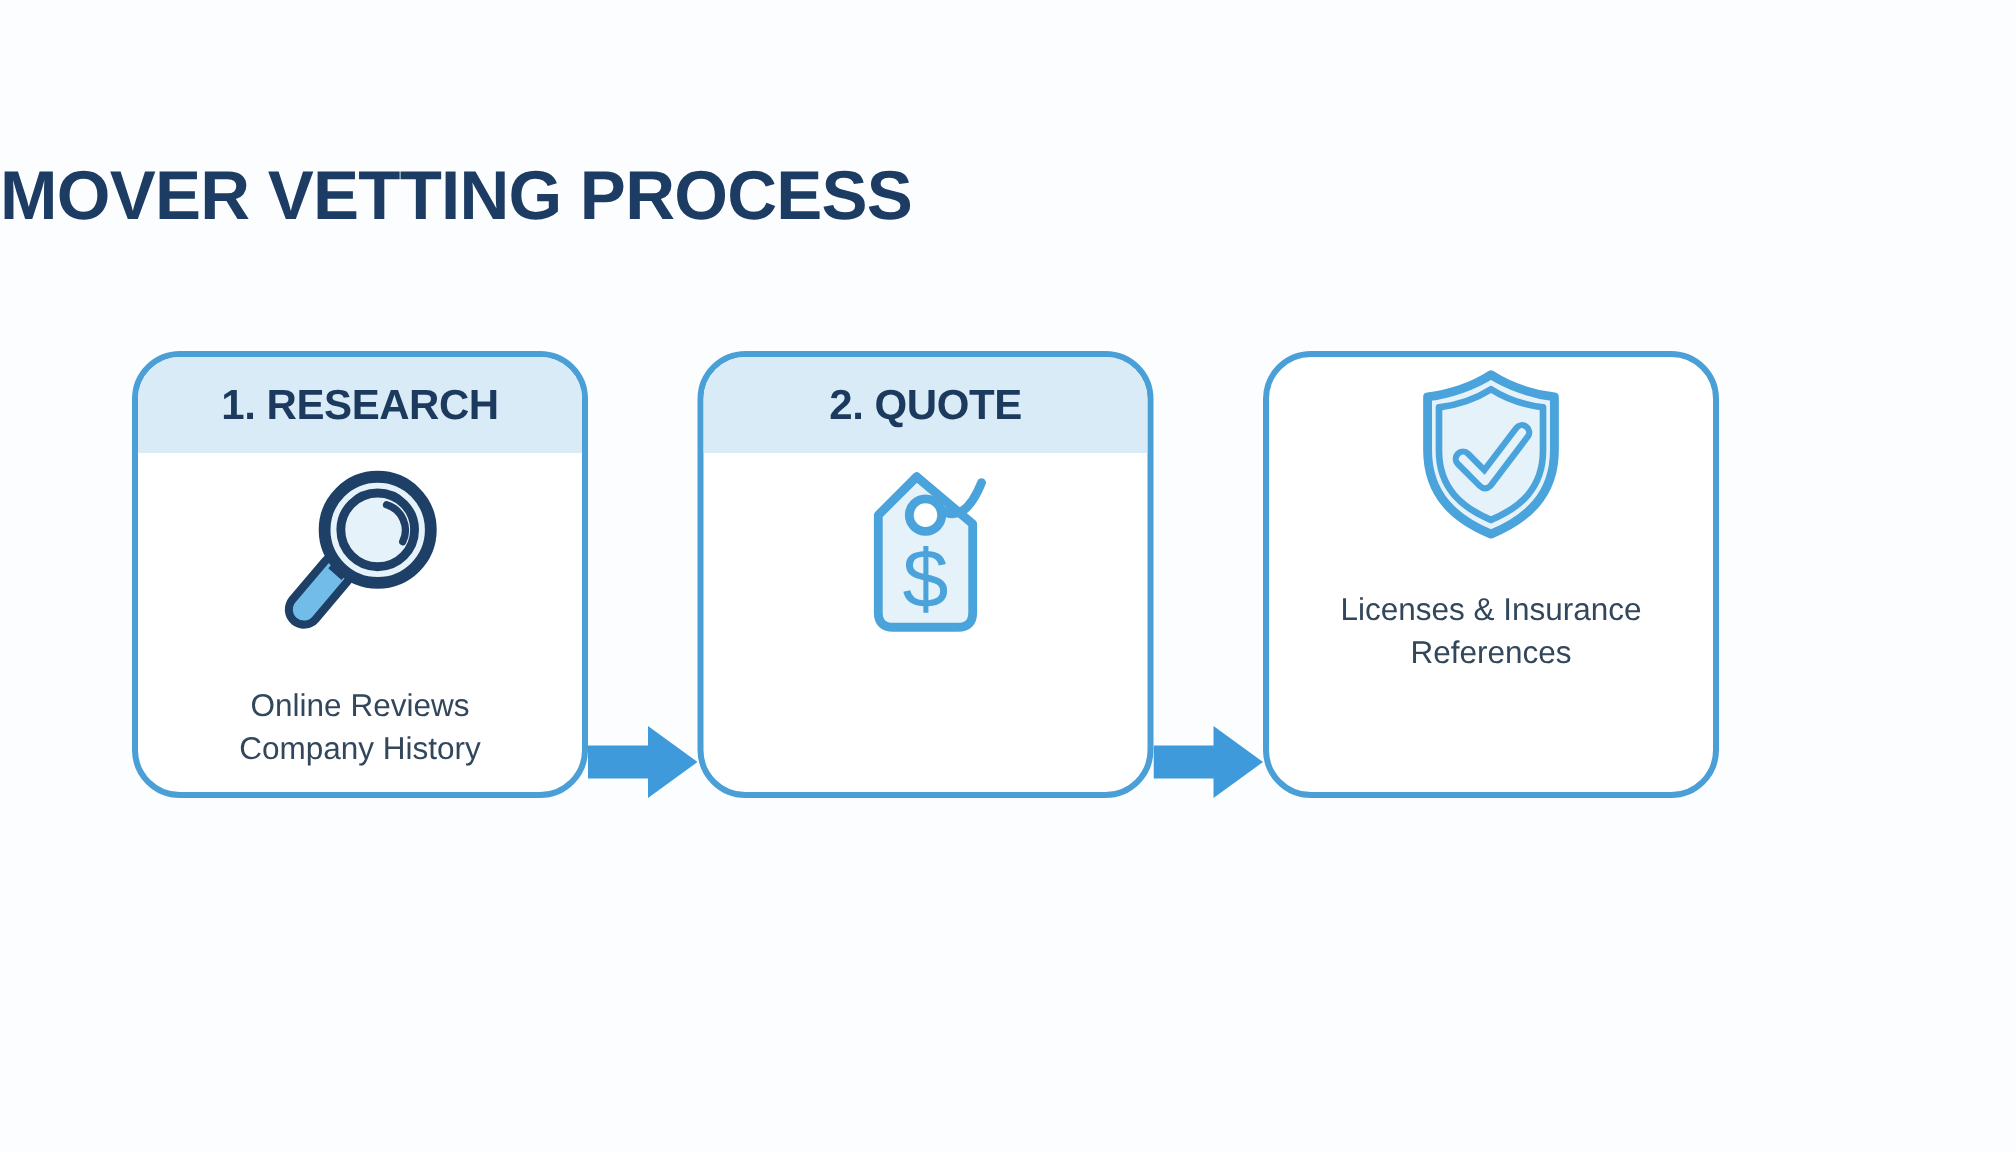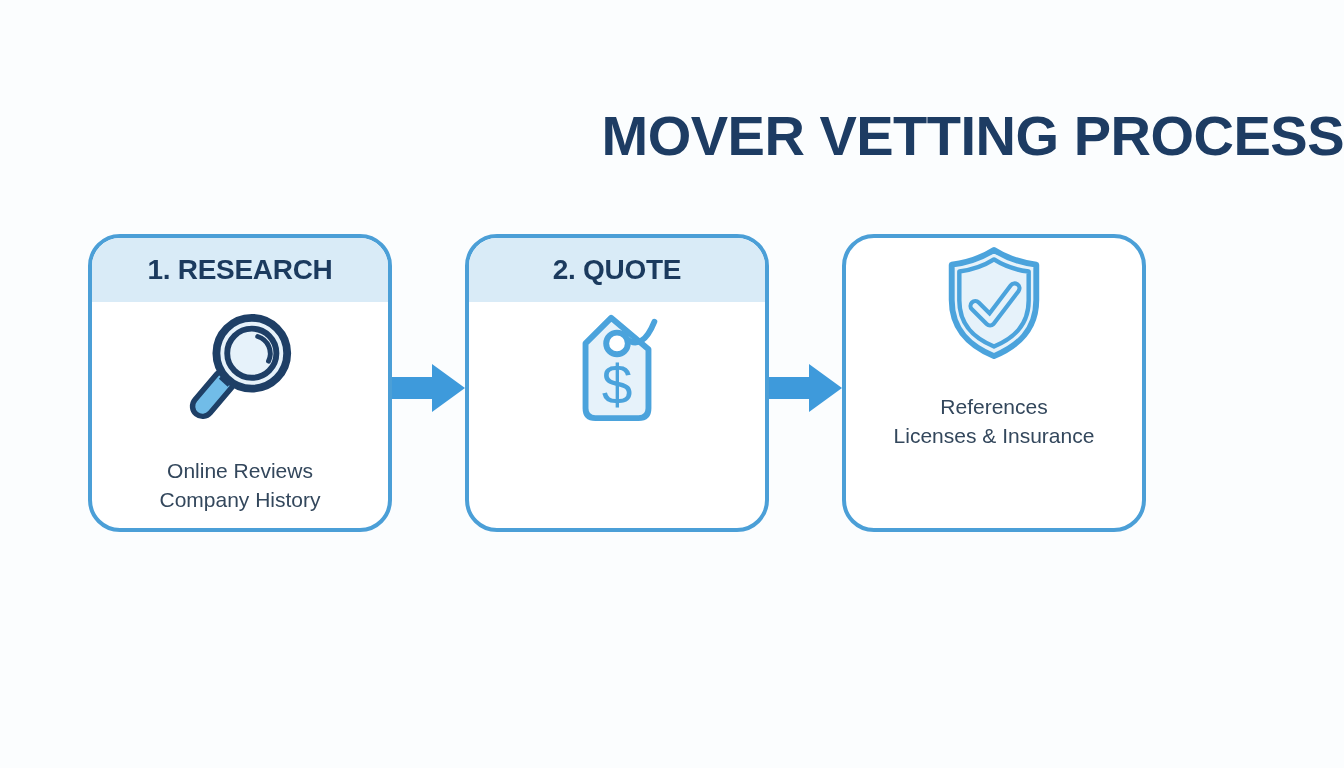--- a/index.html
+++ b/index.html
@@ -21,33 +21,33 @@
   body {
     background: var(--background);
     font-family: "Liberation Sans", sans-serif;
     position: relative;
   }
   .canvas { position: absolute; inset: 0; }
 
   .page-title {
     position: absolute;
     top: 103px; left: 0; right: 0;
-    text-align: right;
-    font-size: 56px;
+    text-align: left;
+    font-size: 46px;
     font-weight: bold;
     letter-spacing: -0.5px;
     color: var(--title-text);
   }
 
   .flow {
     position: absolute;
     top: 234px; left: 88px;
     width: 1048px; height: 298px;
     display: flex;
-    align-items: center;
+    align-items: flex-end;
   }
 
   .card {
     flex: 0 0 304px;
     width: 304px; height: 298px;
     background: var(--card-body-bg);
     border: 4px solid var(--card-border);
     border-radius: 32px;
     overflow: hidden;
     display: flex;
@@ -165,20 +165,20 @@
       <div class="card-body">
         <div class="step-icon">
           <svg viewBox="0 0 110 120" aria-hidden="true">
             <path class="ic-light-fill ic-blue-stroke" style="fill: var(--icon-fill-light);" d="M55 6 C44 13 28 19 12 21 L12 57 C12 88 31 104 55 114 C79 104 98 88 98 57 L98 21 C82 19 66 13 55 6 Z" stroke-width="6" stroke-linejoin="round"></path>
             <path class="ic-blue-stroke" transform="translate(9.9,10.8) scale(0.82)" d="M55 6 C44 13 28 19 12 21 L12 57 C12 88 31 104 55 114 C79 104 98 88 98 57 L98 21 C82 19 66 13 55 6 Z" stroke-width="5.5" stroke-linejoin="round"></path>
             <path class="ic-blue-stroke" d="M36 63 L51 78 L76 45" stroke-width="14" stroke-linecap="round" stroke-linejoin="round"></path>
             <path d="M36 63 L51 78 L76 45" fill="none" style="stroke: var(--icon-fill-light);" stroke-width="5.5" stroke-linecap="round" stroke-linejoin="round"></path>
           </svg>
         </div>
         <div class="card-text">
+          <div>Licenses &amp; Insurance</div>
           <div>References</div>
-          <div>Licenses &amp; Insurance</div>
         </div>
       </div>
     </div>
 
   </div>
 </div>
 
 </body></html>

